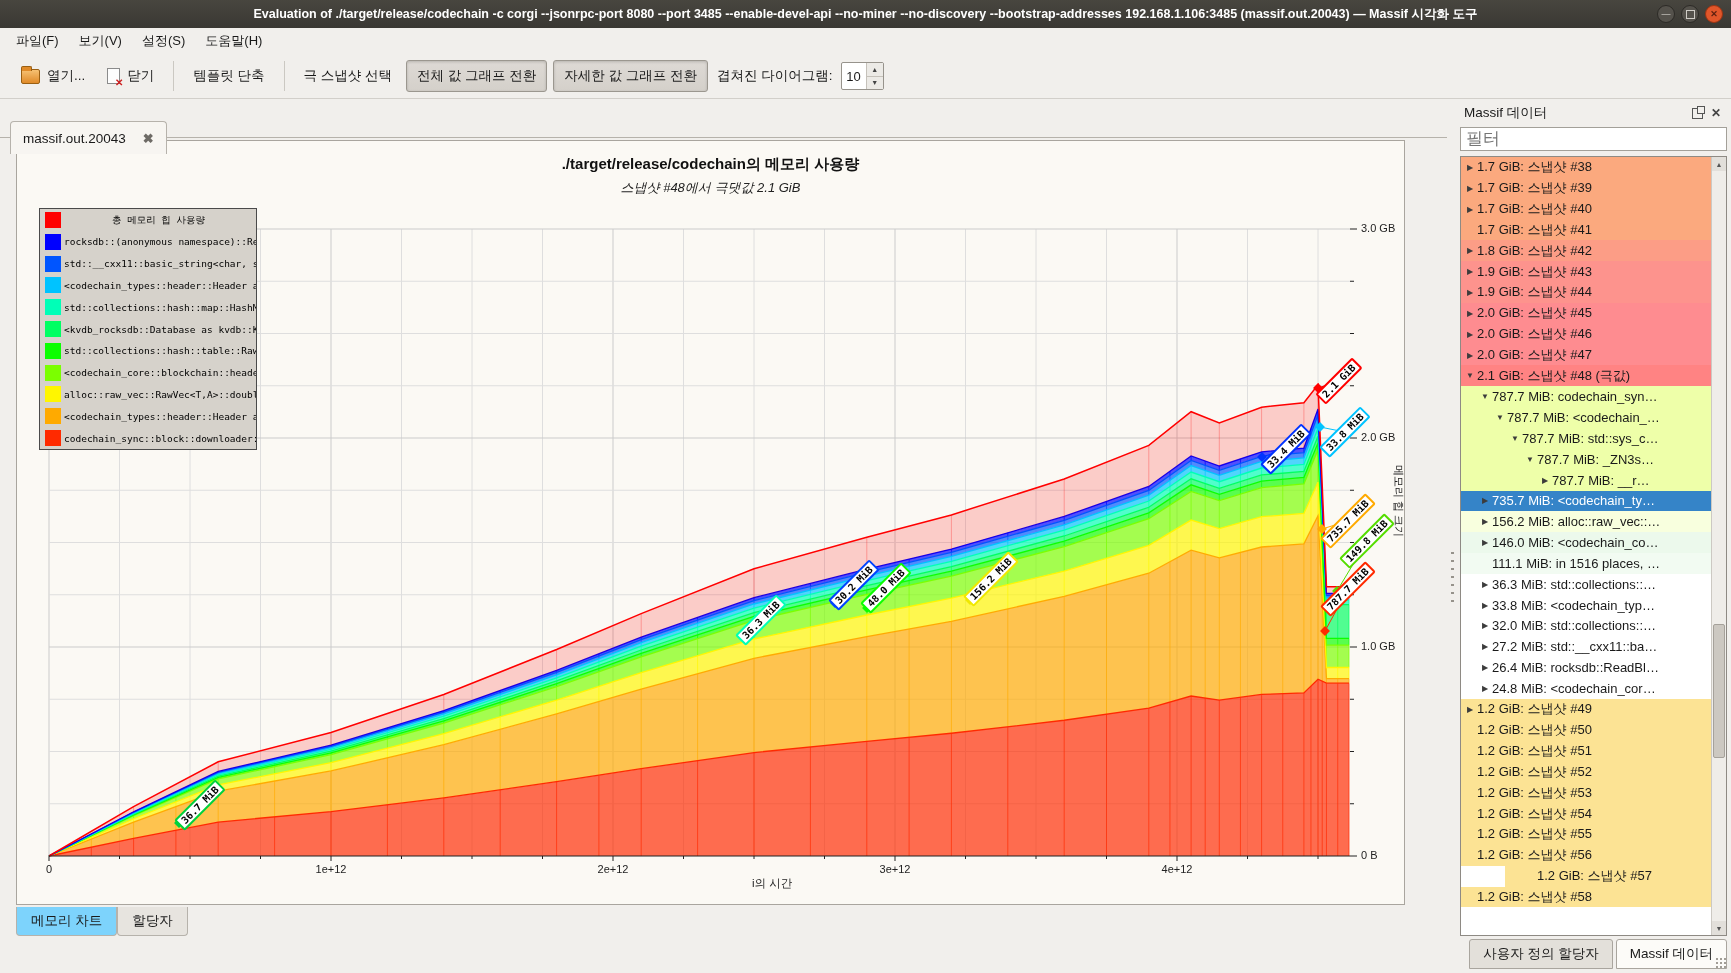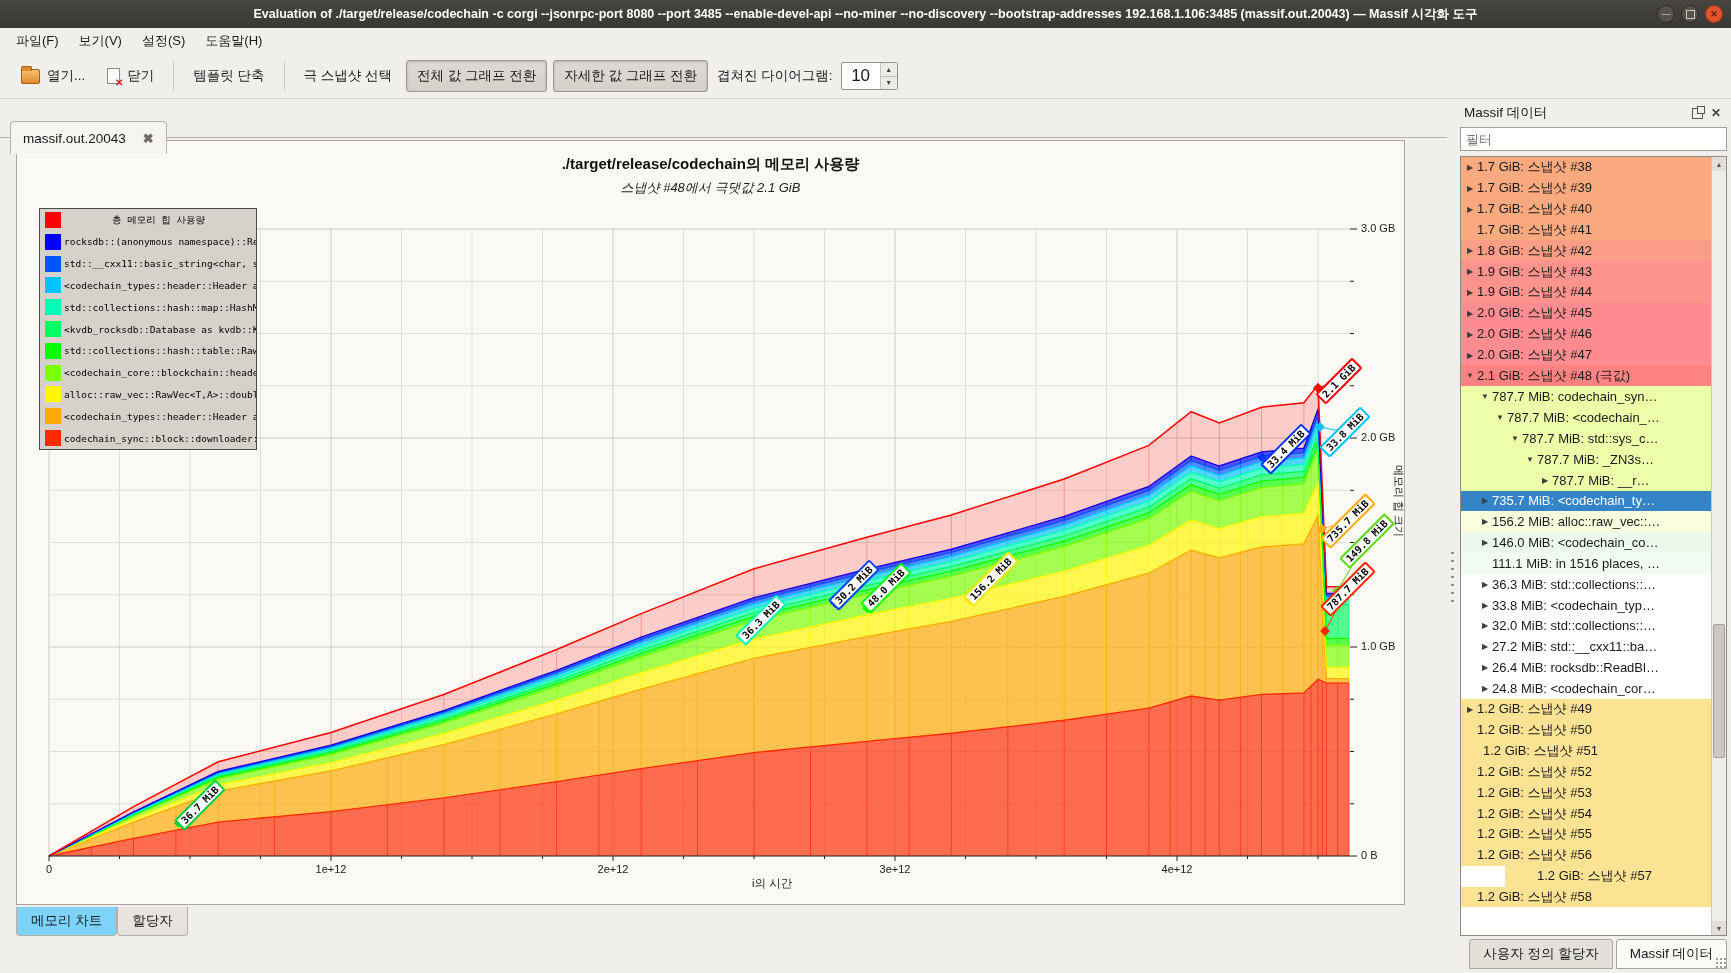--- a/index.html
+++ b/index.html
@@ -29,21 +29,21 @@
     box-shadow:inset 0 1px 3px rgba(0,0,0,.18);margin:0 3px;}
   .tsep{width:1px;height:30px;background:#cbc8c2;margin:0 8px;}
   .icon-open{width:19px;height:15px;position:relative;background:linear-gradient(#f6c173,#e08a28);
     border:1px solid #9a5f12;border-radius:2px;box-sizing:border-box;}
   .icon-open::before{content:"";position:absolute;left:-1px;top:-4px;width:9px;height:4px;
     background:#e08a28;border:1px solid #9a5f12;border-bottom:none;border-radius:2px 2px 0 0;}
   .icon-doc{width:13px;height:16px;background:#fdfdfd;border:1px solid #8b8b8b;position:relative;box-sizing:border-box;}
   .icon-doc::after{content:"✕";position:absolute;right:-4px;bottom:-5px;color:#cc1f1f;font-size:10px;font-weight:bold;}
   .spinwrap{display:flex;align-items:center;gap:8px;margin-left:6px;}
   .spinbox{display:flex;border:1px solid #97938c;background:#fff;height:26px;border-radius:2px;}
-  .spin-value{width:38px;display:flex;align-items:center;justify-content:center;font-size:17px;}
+  .spin-value{width:24px;display:flex;align-items:center;justify-content:center;font-size:13px;}
   .spin-arrows{display:flex;flex-direction:column;border-left:1px solid #c5c1ba;}
   .spin-arrows div{flex:1;width:16px;display:flex;align-items:center;justify-content:center;
     font-size:7px;color:#444;background:#eceae6;}
   .spin-arrows div:first-child{border-bottom:1px solid #c5c1ba;}
   
   .doctabbar{position:absolute;left:0;top:99px;width:1447px;height:39px;}
   .doctabbar::after{content:"";position:absolute;left:0;right:0;bottom:0;height:1px;background:#b6b2ab;}
   .doctab{position:absolute;left:10px;top:22px;height:32px;display:flex;align-items:center;gap:17px;
     padding:0 12px;background:#f7f5f1;border:1px solid #b6b2ab;border-bottom:none;border-radius:4px 4px 0 0;
     font-size:13.5px;z-index:2;}
@@ -76,21 +76,21 @@
     background:radial-gradient(circle,#96928b 1.2px,transparent 1.5px);background-size:3px 8px;}
   
   .dock{position:absolute;left:1458px;top:99px;right:0;bottom:0;display:flex;flex-direction:column;padding:2px 4px 0 2px;box-sizing:border-box;}
   .dock-header{height:24px;display:flex;align-items:center;font-size:13.5px;}
   .dock-header .dtitle{flex:1;padding-left:4px;}
   .dock-icon{width:16px;height:16px;display:flex;align-items:center;justify-content:center;margin-right:3px;color:#444;}
   .float-glyph{width:9px;height:9px;border:1px solid #555;position:relative;}
   .float-glyph::after{content:"";position:absolute;right:-3px;top:-3px;width:6px;height:6px;border:1px solid #555;background:#f1efec;}
   .dock-filter{height:26px;margin:2px 0 3px 0;}
   .dock-filter input{width:100%;height:24px;box-sizing:border-box;border:1px solid #a3a099;background:#fff;
-    font-size:13px;padding:0 5px;font-family:"Liberation Sans",sans-serif;}
+    font-size:17px;padding:0 5px;font-family:"Liberation Sans",sans-serif;}
   .tree{flex:1;border:1px solid #8e8a84;background:#fff;position:relative;overflow:hidden;}
   .tree-rows{position:absolute;left:0;top:0;right:15px;bottom:0;}
   .tree-row{height:20.85px;display:flex;align-items:center;font-size:13px;white-space:nowrap;overflow:hidden;box-sizing:border-box;}
   .tree-row .arrow{width:14px;flex:0 0 14px;text-align:center;font-size:8px;color:#3c3c3c;}
   .tree-row.selected{background:#3584c8;color:#fff;}
   .scrollbar{position:absolute;right:0;top:0;bottom:0;width:15px;background:#efede9;border-left:1px solid #ccc9c3;box-sizing:border-box;}
   .sb-btn{height:14px;display:flex;align-items:center;justify-content:center;font-size:7px;color:#555;background:#e2dfda;}
   .sb-btn.down{position:absolute;bottom:0;left:0;right:0;}
   .sb-thumb{position:absolute;left:1px;right:1px;top:60%;height:17%;background:#ccc8c1;border:1px solid #a5a19a;border-radius:2px;}
   .dock-tabs{height:34px;display:flex;align-items:flex-start;gap:3px;padding:3px 0 0 0;justify-content:flex-end;}
@@ -862,21 +862,21 @@
             <span class="tree-label">24.8 MiB: &lt;codechain_cor…</span>
           </div>
           <div class="tree-row" style="padding-left: 2px; background: rgb(252, 227, 148);">
             <span class="arrow">▶</span>
             <span class="tree-label">1.2 GiB: 스냅샷 #49</span>
           </div>
           <div class="tree-row" style="padding-left: 2px; background: rgb(252, 227, 148);">
             <span class="arrow"></span>
             <span class="tree-label">1.2 GiB: 스냅샷 #50</span>
           </div>
-          <div class="tree-row" style="padding-left: 8px; background: rgb(252, 227, 148);">
+          <div class="tree-row" style="padding-left: 2px; background: rgb(252, 227, 148);">
             <span class="arrow"></span>
             <span class="tree-label">1.2 GiB: 스냅샷 #51</span>
           </div>
           <div class="tree-row" style="padding-left: 2px; background: rgb(252, 227, 148);">
             <span class="arrow"></span>
             <span class="tree-label">1.2 GiB: 스냅샷 #52</span>
           </div>
           <div class="tree-row" style="padding-left: 2px; background: rgb(252, 227, 148);">
             <span class="arrow"></span>
             <span class="tree-label">1.2 GiB: 스냅샷 #53</span>

